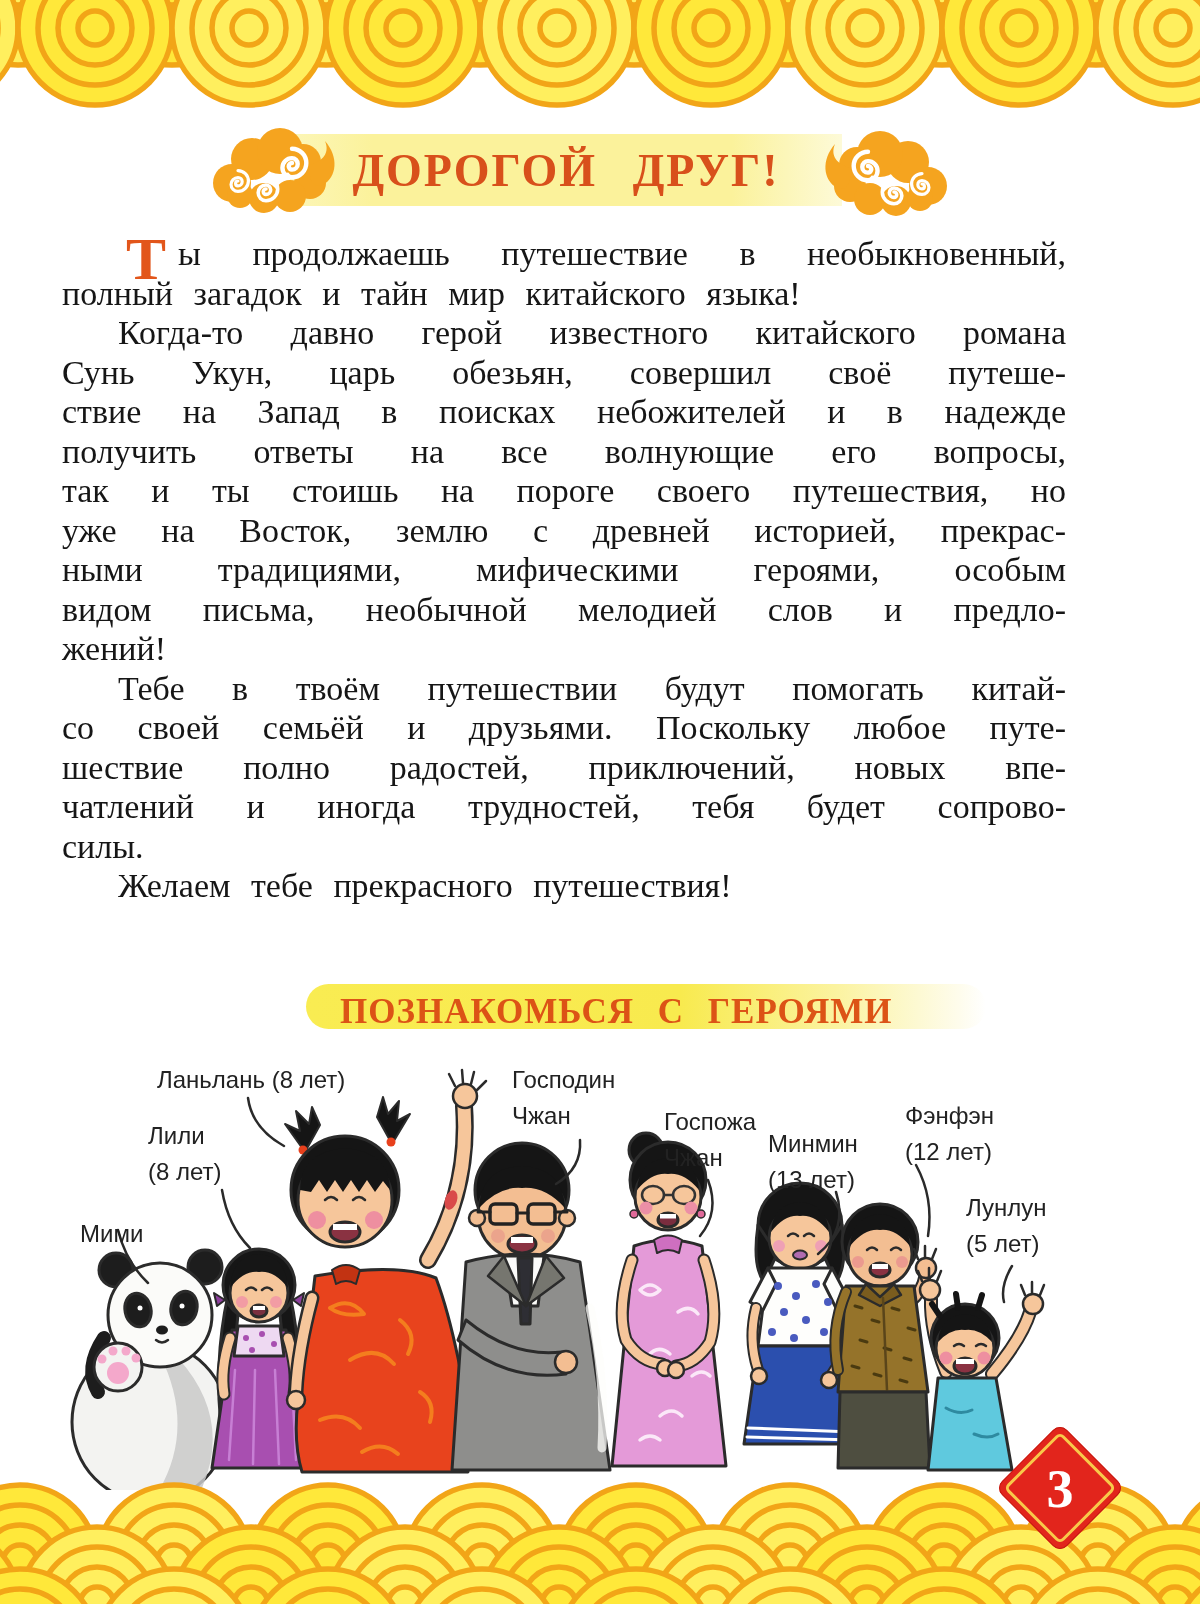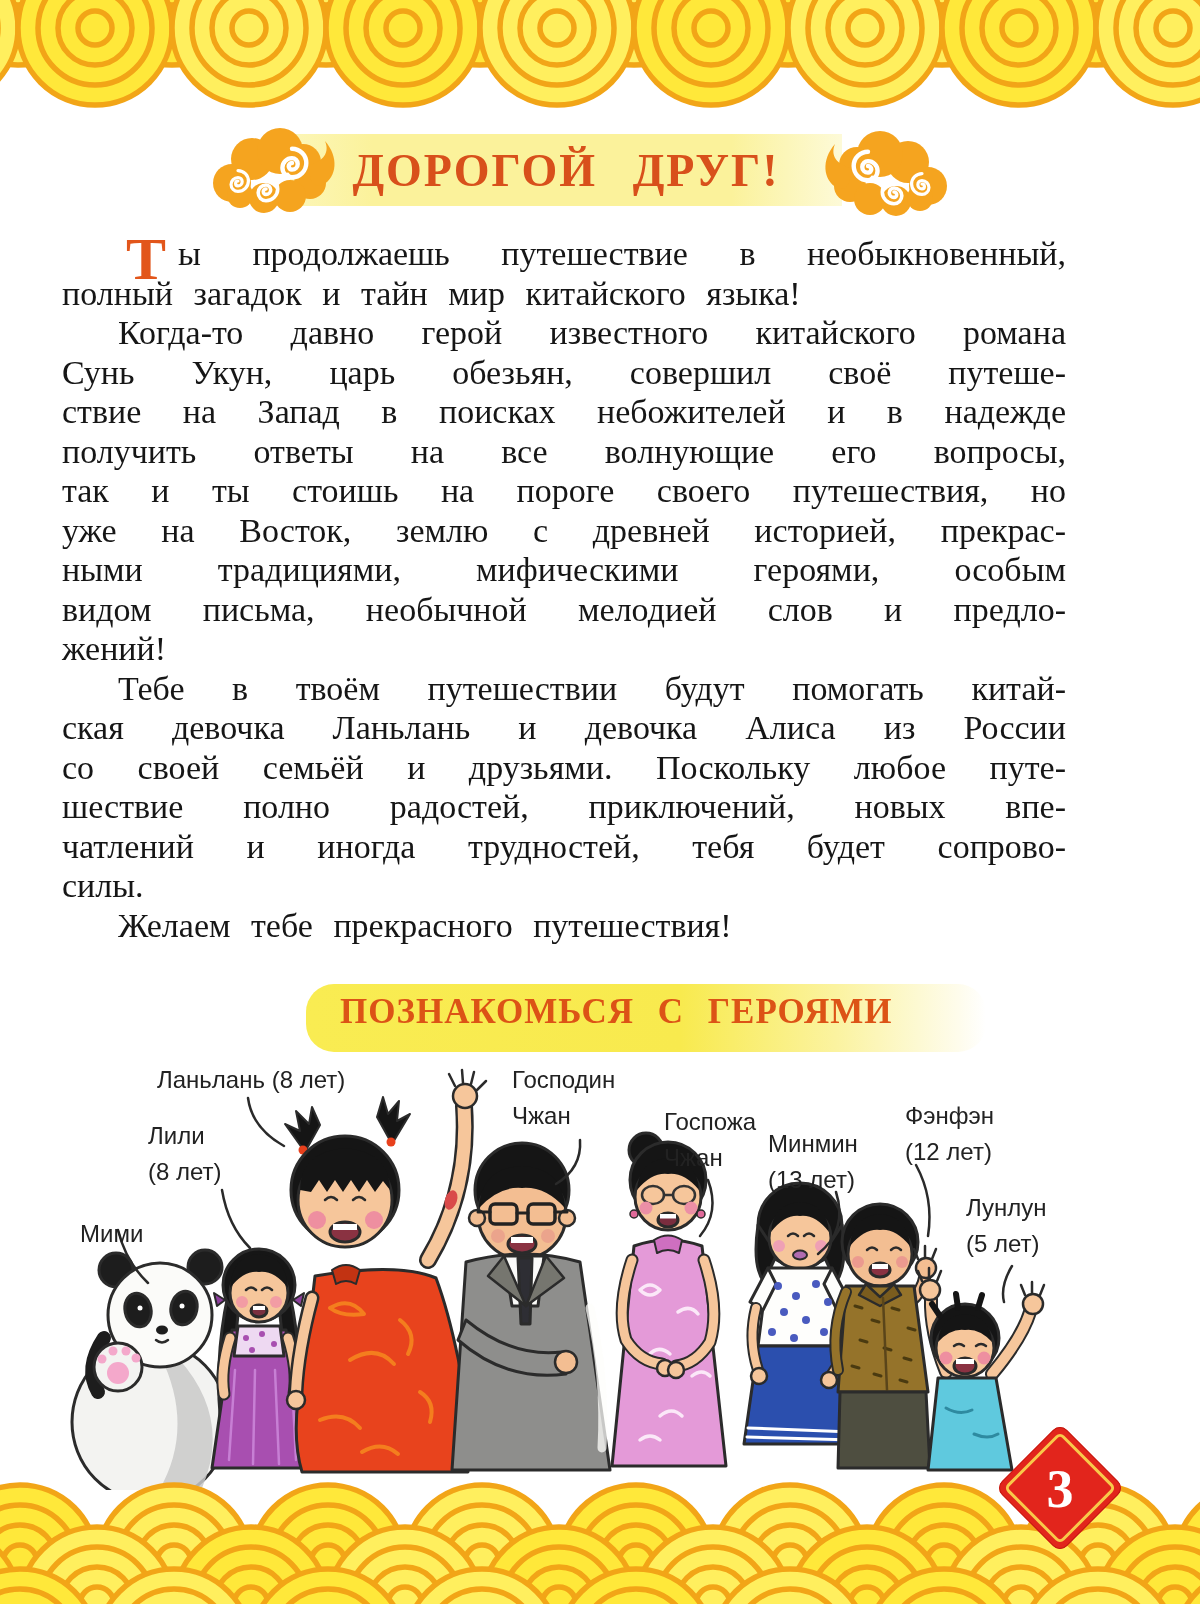--- a/index.html
+++ b/index.html
@@ -23,21 +23,21 @@
   #intro-text{position:absolute;left:62px;top:234px;width:1004px;z-index:2;
     font-size:34px;line-height:39.5px;color:#161616;word-spacing:12px;}
   .bline{white-space:nowrap;}
   .bline.just{white-space:normal;text-align:justify;text-align-last:justify;text-justify:inter-word;}
   .bline.ind{padding-left:56px;}
   .bline.dropline{padding-left:116px;}
   #dropcap{position:absolute;left:64px;top:-5px;font-size:60px;line-height:1;font-weight:bold;
     color:#E2561B;z-index:3;}
 
   
-  #heroes-banner{position:absolute;left:306px;top:984px;width:680px;height:68px;border-radius:28px;z-index:2;
+  #heroes-banner{position:absolute;left:306px;top:984px;width:680px;height:45px;border-radius:28px;z-index:2;
     background:linear-gradient(90deg,#F9EC52 0%,#F8EA4E 55%,#FBF3A0 78%,#FEFCEC 96%,#FFFFFF 100%);}
   #heroes-banner-text{display:block;padding-left:34px;line-height:56px;font-size:35px;font-weight:bold;
     color:#DC5316;letter-spacing:1px;word-spacing:14px;}
 
   
   #figure-svg{position:absolute;left:0;top:1040px;width:1200px;height:450px;z-index:1;}
   #character-labels{position:absolute;left:0;top:0;width:1200px;height:1604px;z-index:2;pointer-events:none;}
   .clabel{position:absolute;font-family:"Liberation Sans",sans-serif;font-size:24px;line-height:36px;
     color:#222222;white-space:nowrap;}
 
@@ -305,21 +305,20 @@
       <div class="bline just ind">Когда-то давно герой известного китайского романа</div>
       <div class="bline just">Сунь Укун, царь обезьян, совершил своё путеше-</div>
       <div class="bline just">ствие на Запад в поисках небожителей и в надежде</div>
       <div class="bline just">получить ответы на все волнующие его вопросы,</div>
       <div class="bline just">так и ты стоишь на пороге своего путешествия, но</div>
       <div class="bline just">уже на Восток, землю с древней историей, прекрас-</div>
       <div class="bline just">ными традициями, мифическими героями, особым</div>
       <div class="bline just">видом письма, необычной мелодией слов и предло-</div>
       <div class="bline">жений!</div>
       <div class="bline just ind">Тебе в твоём путешествии будут помогать китай-</div>
-      <div class="bline just">ская девочка Ланьлань и девочка Алиса из России</div>
       <div class="bline just">со своей семьёй и друзьями. Поскольку любое путе-</div>
       <div class="bline just">шествие полно радостей, приключений, новых впе-</div>
       <div class="bline just">чатлений и иногда трудностей, тебя будет сопрово-</div>
       <div class="bline">силы.</div>
       <div class="bline ind">Желаем тебе прекрасного путешествия!</div>
     </div>
 
   <div id="heroes-banner">
     <span id="heroes-banner-text">ПОЗНАКОМЬСЯ С ГЕРОЯМИ</span>
   </div>

